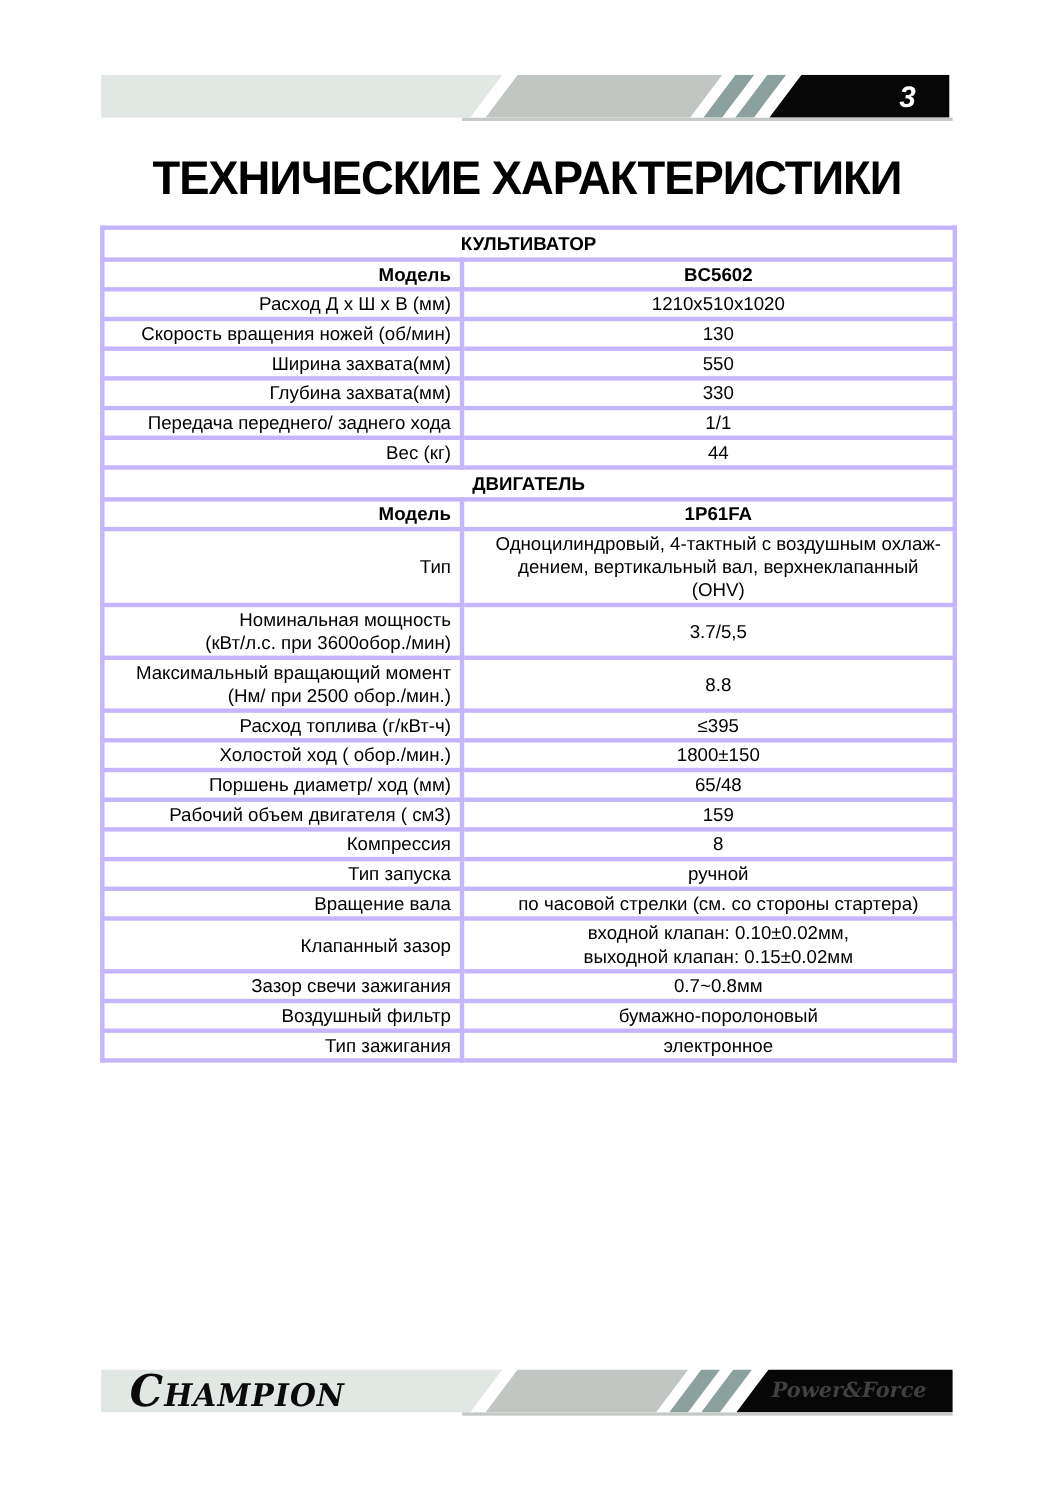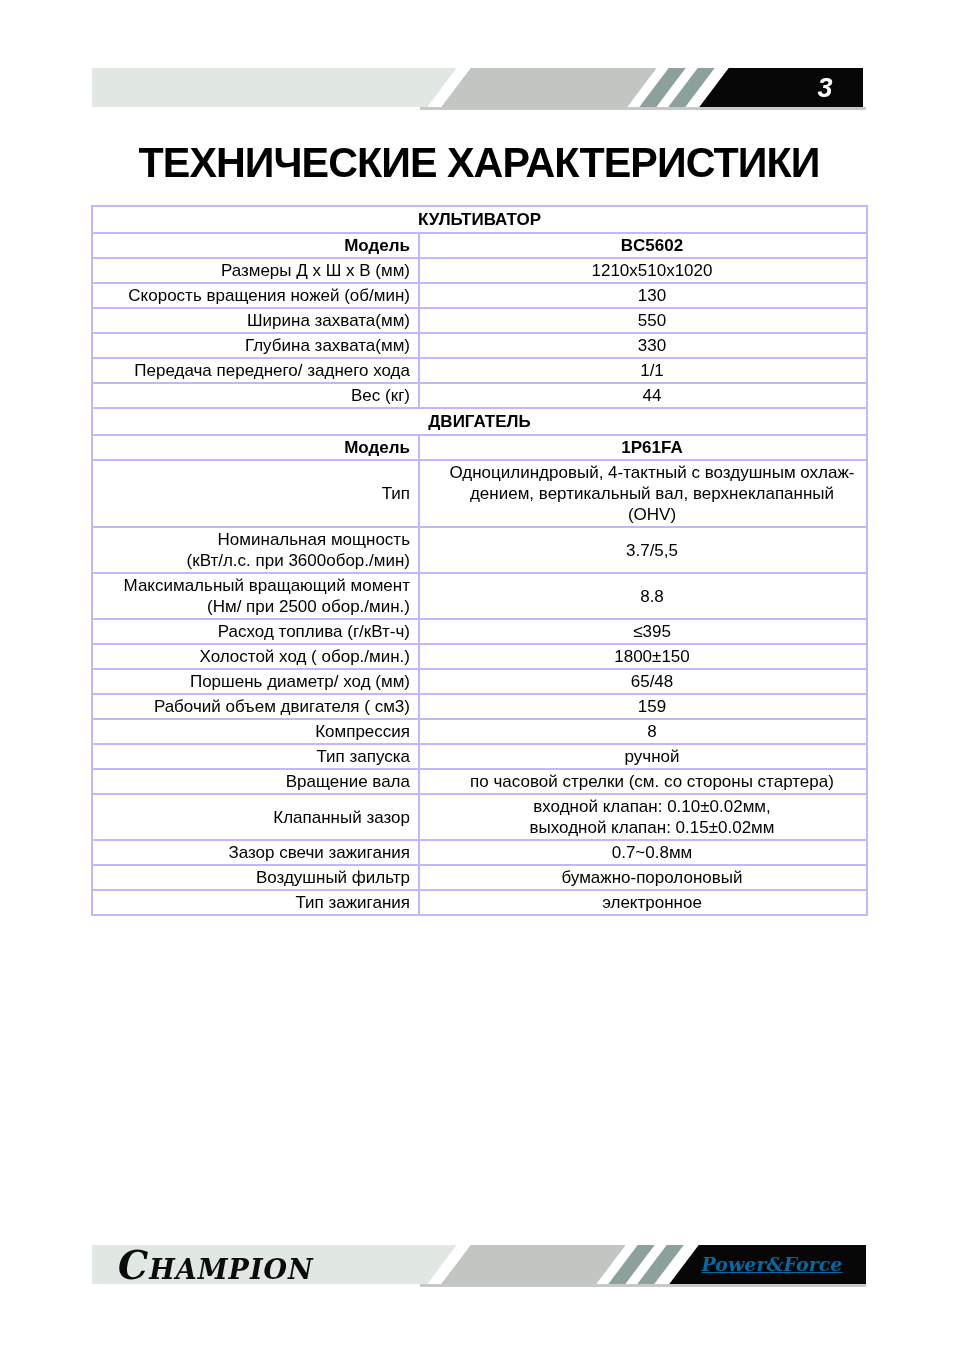--- a/index.html
+++ b/index.html
@@ -77,21 +77,21 @@
     top: 205px;
     left: 91px;
     width: 775px;
     border-collapse: collapse;
     table-layout: fixed;
     font-size: 17px;
   }
   .spec-table col.c-label { width: 327px; }
   .spec-table col.c-value { width: 448px; }
   .spec-table td {
-    border: 2px solid #c4b5fd;
+    border: 4px solid #c4b5fd;
     padding: 1px 8px;
     line-height: 21px;
     white-space: pre-line;
     vertical-align: middle;
     margin-left: 19px;
   }
   .spec-table td.section-header {
     text-align: center;
     font-weight: bold;
     padding: 2px 8px;
@@ -128,22 +128,21 @@
     position: absolute;
     top: 1253px;
     left: 688px;
     width: 168px;
     text-align: center;
     font-family: "DejaVu Serif", serif;
     font-weight: bold;
     font-style: italic;
     font-size: 19px;
     line-height: 23px;
-    color: #0369a1;
-    text-decoration: underline;
+    color: #404040;
   }
 </style>
 </head>
 <body>
 
 <div class="page">
 
   <div class="band" id="header-band">
     <div class="seg seg-light"></div>
     <div class="seg seg-gray"></div>
@@ -163,21 +162,21 @@
       </colgroup>
     <tbody id="spec-body">
         <tr>
           <td colspan="2" class="section-header">КУЛЬТИВАТОР</td>
         </tr>
         <tr>
           <td class="label bold">Модель</td>
           <td class="value bold">BC5602</td>
         </tr>
         <tr>
-          <td class="label">Размеры Д х Ш х В (мм)</td>
+          <td class="label">Расход Д х Ш х В (мм)</td>
           <td class="value">1210х510х1020</td>
         </tr>
         <tr>
           <td class="label">Скорость вращения ножей (об/мин)</td>
           <td class="value">130</td>
         </tr>
         <tr>
           <td class="label">Ширина захвата(мм)</td>
           <td class="value">550</td>
         </tr>

